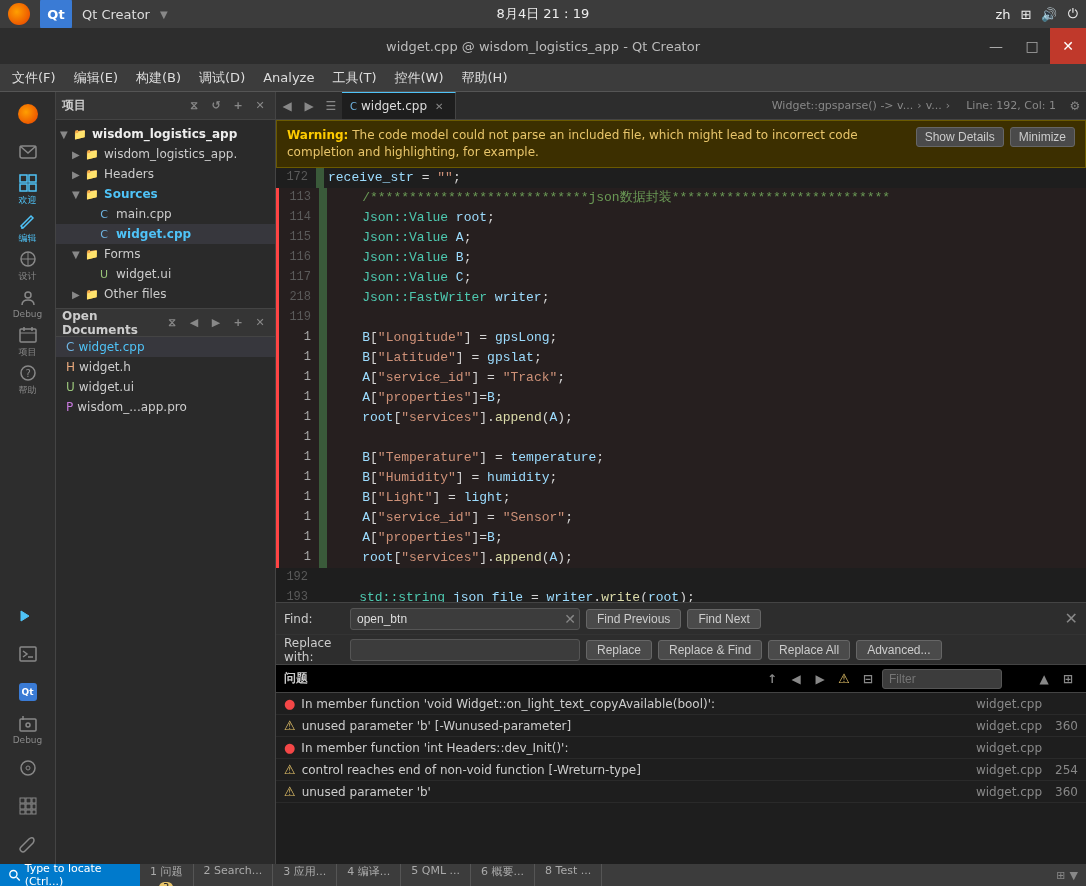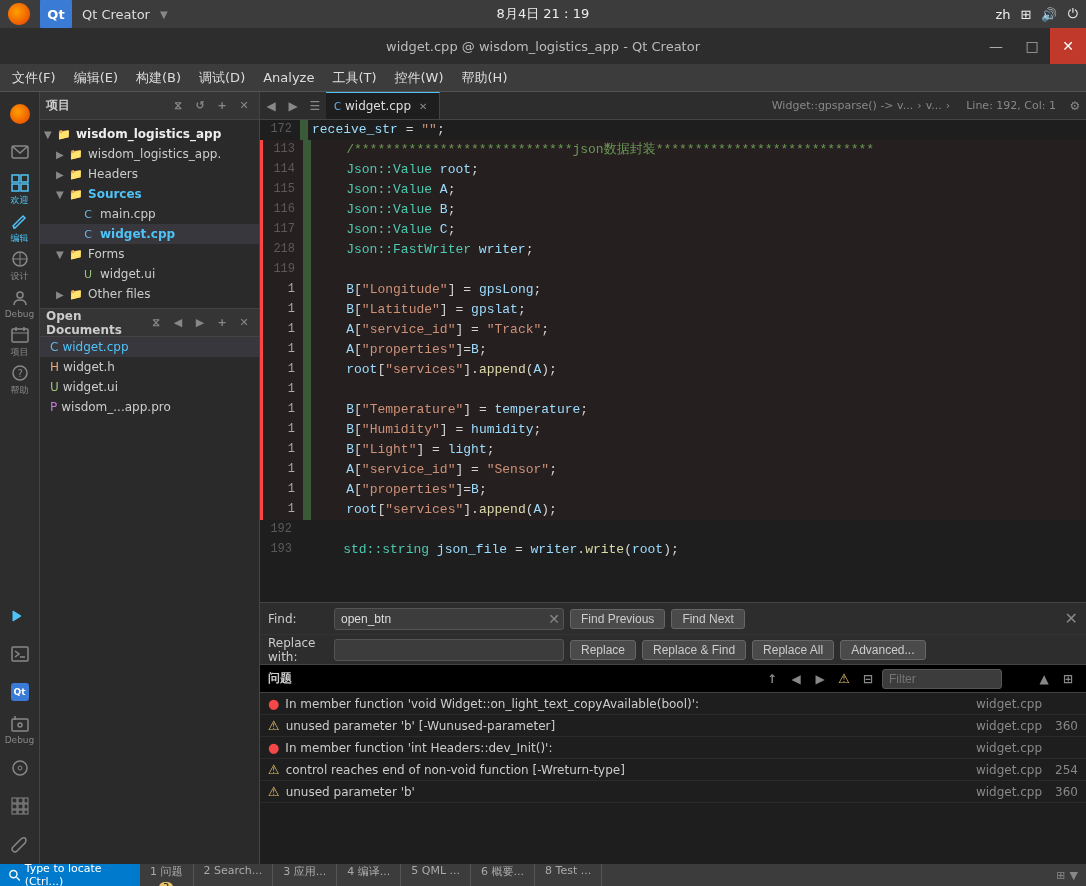--- a/index.html
+++ b/index.html
@@ -63,21 +63,21 @@
     .menu-item {
       padding: 3px 8px;
       cursor: pointer;
       border-radius: 3px;
       font-size: 13px;
       color: #ddd;
     }
 
     
     .sidebar-icons {
-      width: 40px;
+      width: 56px;
       background: #2d2d2d;
       display: flex;
       flex-direction: column;
       align-items: center;
       padding-top: 4px;
       border-right: 1px solid #444;
     }
     .sidebar-icon {
       width: 36px;
       height: 36px;
@@ -650,20 +650,29 @@
         <span>›</span>
         <span>v...</span>
         <span>›</span>
       </div>
       <div style="display:flex;align-items:center;padding:0 8px;gap:4px;color:#888;font-size:11px;">
         <span>Line: 192, Col: 1</span>
       </div>
       <div class="tab-nav-btn">⚙</div>
     </div>
 
+    <div class="warning-banner">
+      <div class="warning-text">
+        <strong>Warning:</strong> The code model could not parse an included file, which might lead to incorrect code completion and highlighting, for example.
+      </div>
+      <div class="warning-actions">
+        <button class="warning-btn">Show Details</button>
+        <button class="warning-btn">Minimize</button>
+      </div>
+    </div>
 
     <div class="code-editor" style="flex:1;overflow:auto;">
       <div style="min-width:700px;">
 
         <div class="code-line">
           <span class="line-number">172</span>
           <span class="line-marker green"></span>
           <span class="line-code"><span class="var">receive_str</span> <span class="op">=</span> <span class="str">""</span><span class="op">;</span></span>
         </div>
 

